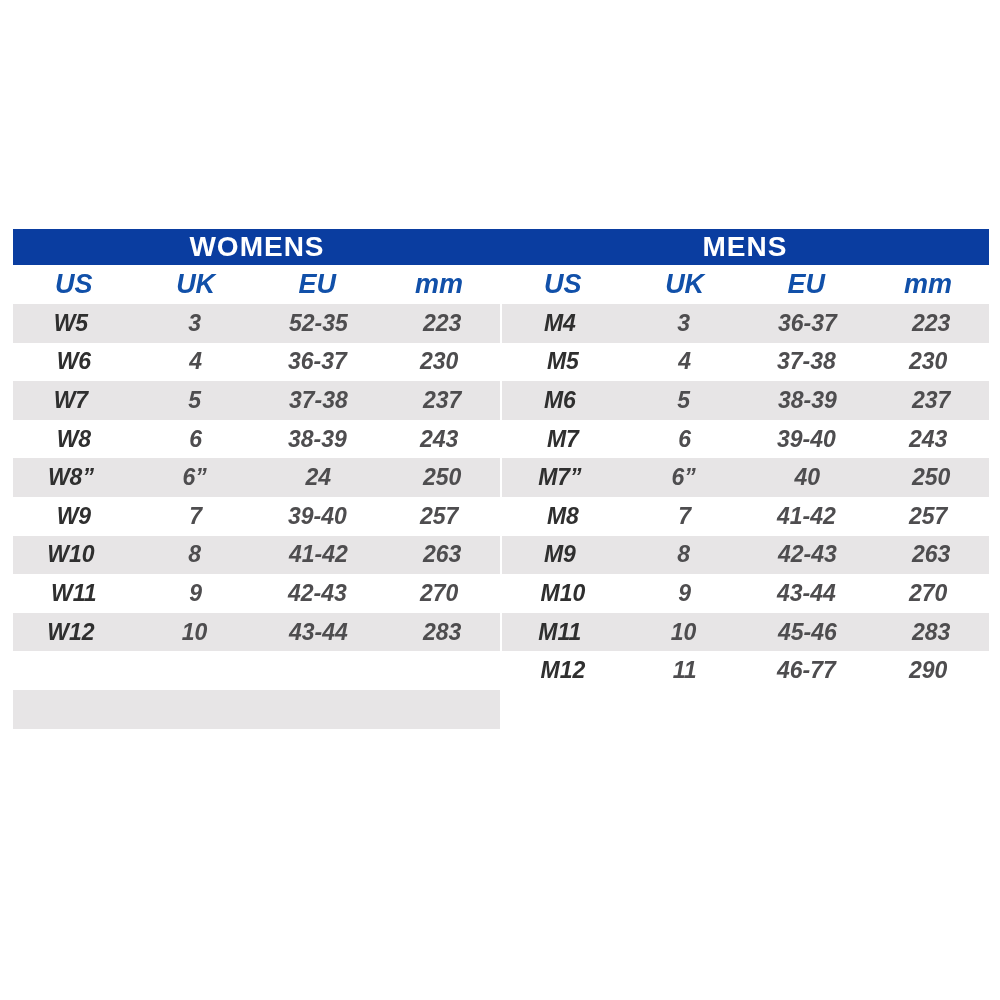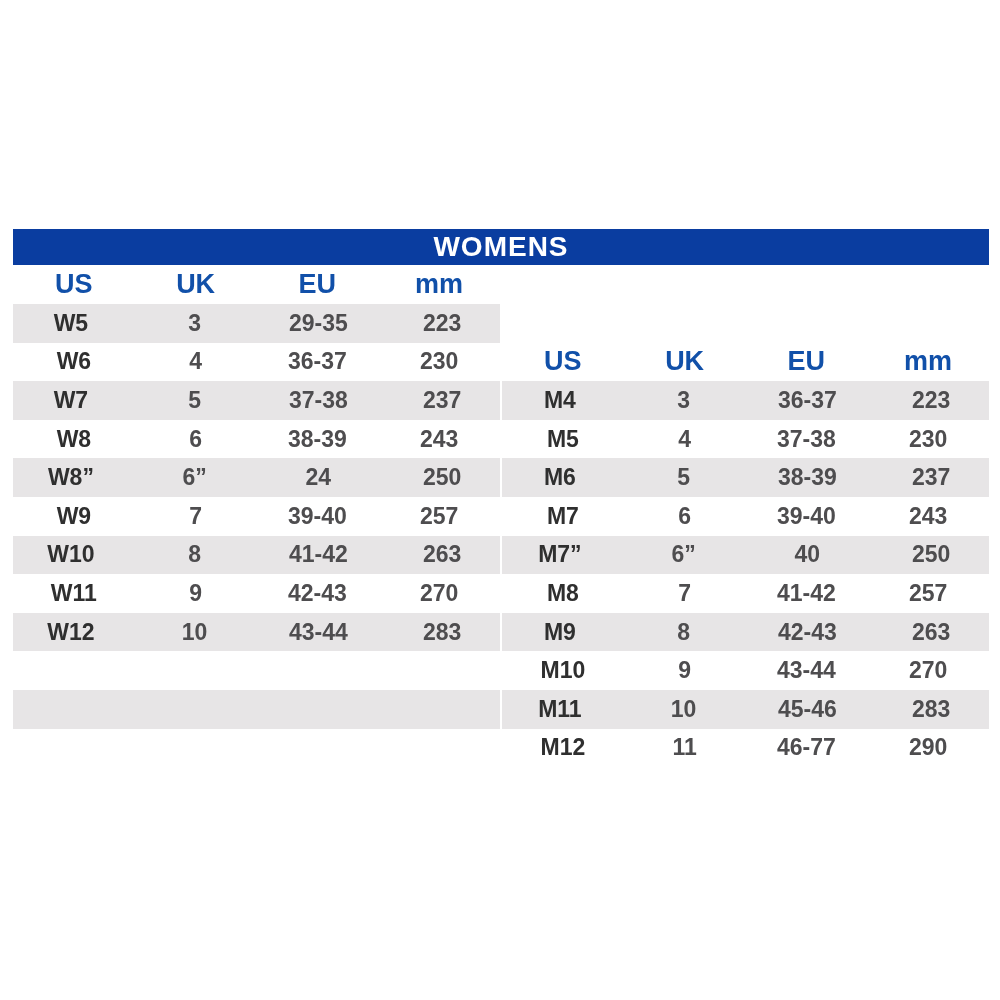--- a/index.html
+++ b/index.html
@@ -28,21 +28,22 @@
     align-items: center;
     justify-content: center;
     color: var(--title-text, #ffffff);
     font-size: 28px;
     font-weight: bold;
     letter-spacing: 1px;
     line-height: 1;
   }
   .body {
     display: flex;
-    align-items: flex-end;
+    align-items: flex-start;
+    font-style: italic;
   }
   .side {
     width: 487px;
   }
   .divider {
     width: 2px;
     background: var(--divider, #4a4a4c);
   }
   .row {
     display: grid;
@@ -65,33 +66,34 @@
     font-size: 27px;
   }
 </style>
 </head>
 <body>
 
 <div class="page">
   <div class="chart">
     <div class="title-bar">
       <div class="title-half">WOMENS</div>
+      <div class="title-half">MENS</div>
     </div>
     <div class="body">
       <div class="side" id="side-0">
           <div class="row head">
             <div class="cell">US</div>
             <div class="cell">UK</div>
             <div class="cell">EU</div>
             <div class="cell">mm</div>
           </div>
           <div class="row stripe">
             <div class="cell size-label">W5</div>
             <div class="cell">3</div>
-            <div class="cell">29-35</div>
+            <div class="cell">52-35</div>
             <div class="cell">223</div>
           </div>
           <div class="row">
             <div class="cell size-label">W6</div>
             <div class="cell">4</div>
             <div class="cell">36-37</div>
             <div class="cell">230</div>
           </div>
           <div class="row stripe">
             <div class="cell size-label">W7</div>

